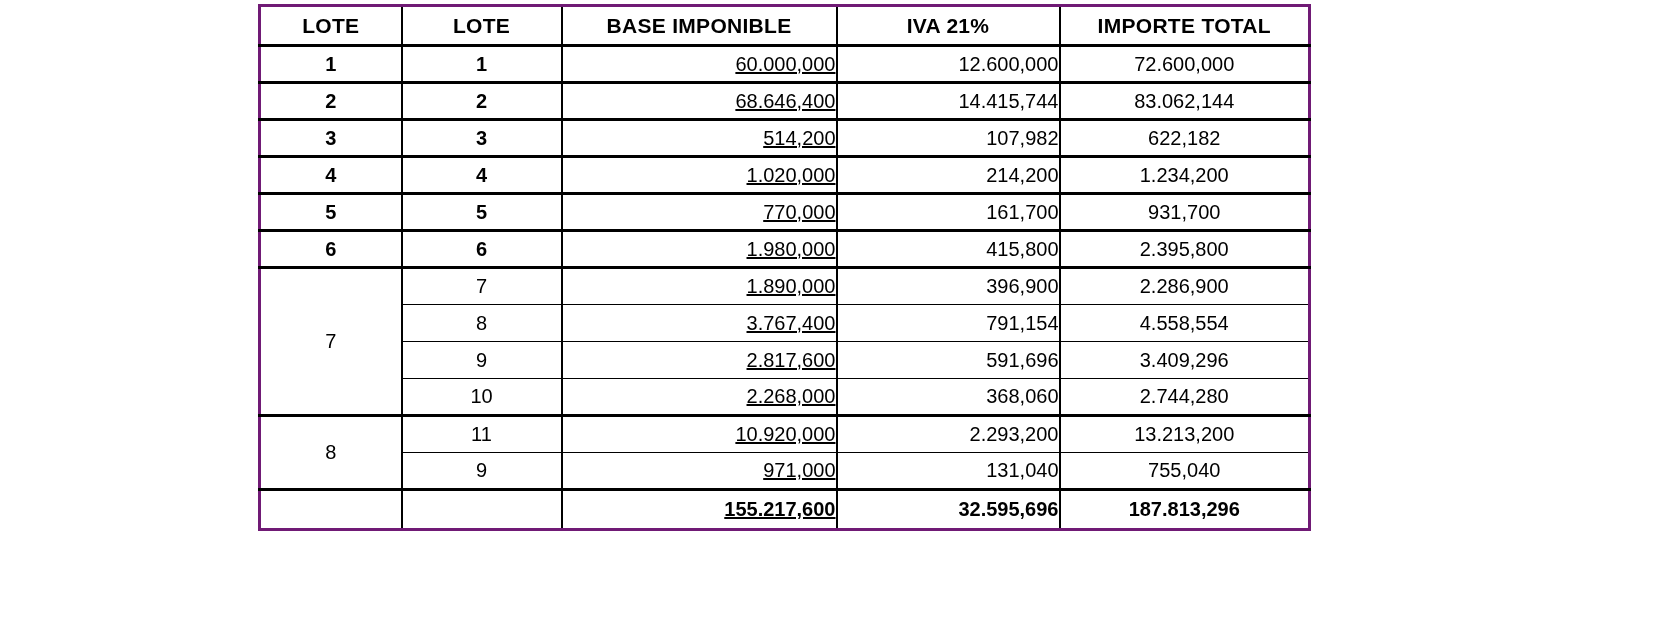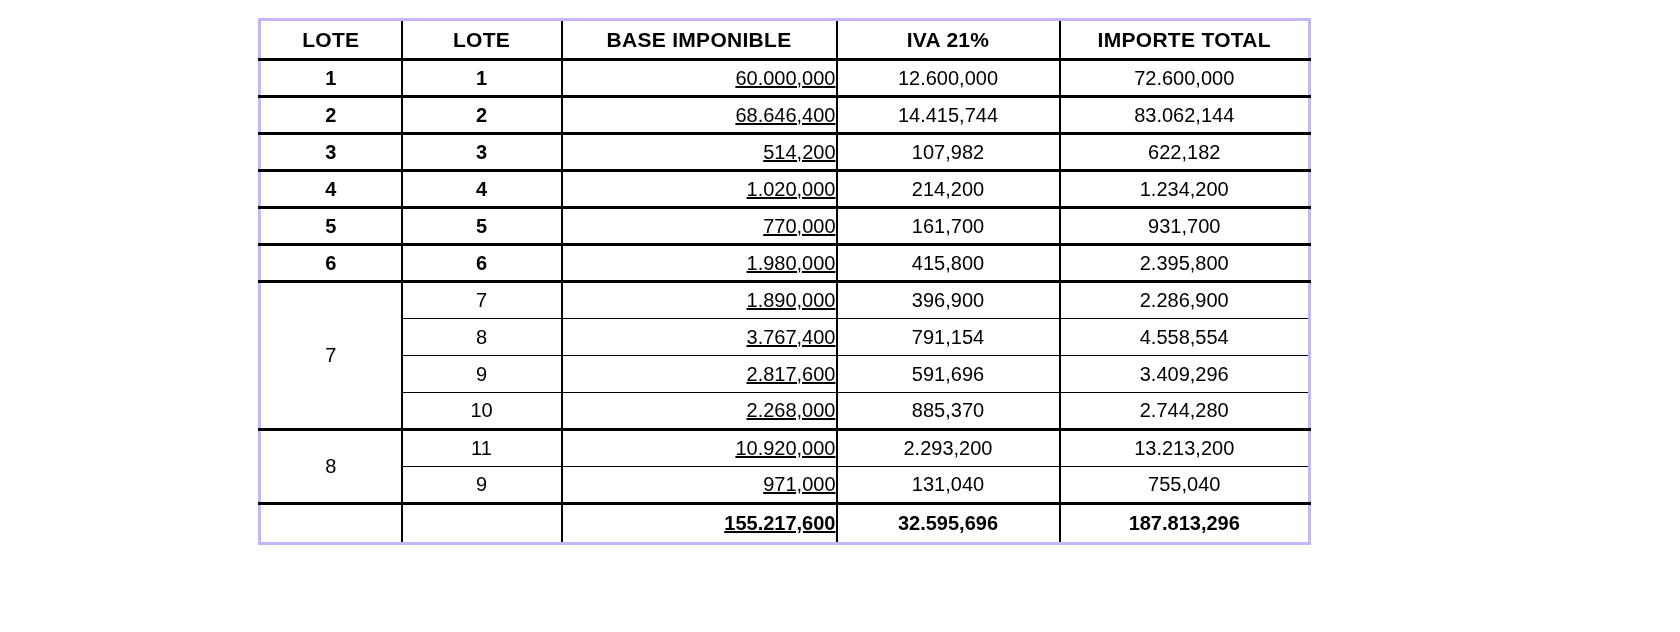--- a/index.html
+++ b/index.html
@@ -9,24 +9,24 @@
     height: 632px;
     background: #ffffff;
     font-family: "Liberation Sans", sans-serif;
     color: #000000;
     position: relative;
     overflow: hidden;
   }
   .data-table {
     position: absolute;
     left: 258px;
-    top: 18px;
+    top: 4px;
     border-collapse: collapse;
     table-layout: fixed;
-    border: 3px solid #c4b5fd;
+    border: 3px solid #701a75;
   }
   .data-table th,
   .data-table td {
     border-left: 2px solid #000;
     border-right: 2px solid #000;
     font-size: 20px;
     height: 37px;
     padding: 0;
     white-space: nowrap;
     overflow: hidden;
@@ -39,21 +39,21 @@
     border-bottom: 3px solid #000;
     font-size: 21px;
     letter-spacing: 0.3px;
   }
   tr.group-start td { border-top: 3px solid #000; }
   tr.inner-row td { border-top: 1px solid #000; }
   .cell-lote, .cell-orden { text-align: center; }
   .bold { font-weight: bold; }
   .cell-num { text-align: right; }
   .cell-base  { padding-right: 80px; text-decoration: underline; }
-  .cell-iva   { padding-right: 58px; text-align: center; }
+  .cell-iva   { padding-right: 58px; }
   .cell-total { padding-right: 61px; text-align: center; }
   .totals-row td {
     border-top: 3px solid #000;
     height: 40px;
   }
 </style>
 </head>
 <body>
 
 <div class="page">
@@ -132,21 +132,21 @@
         </tr>
         <tr class="inner-row">
           <td class="cell-orden">9</td>
           <td class="cell-num cell-base">2.817,600</td>
           <td class="cell-num cell-iva">591,696</td>
           <td class="cell-num cell-total">3.409,296</td>
         </tr>
         <tr class="inner-row">
           <td class="cell-orden">10</td>
           <td class="cell-num cell-base">2.268,000</td>
-          <td class="cell-num cell-iva">885,370</td>
+          <td class="cell-num cell-iva">368,060</td>
           <td class="cell-num cell-total">2.744,280</td>
         </tr>
         <tr class="group-start">
           <td class="cell-lote" rowspan="2">8</td>
           <td class="cell-orden">11</td>
           <td class="cell-num cell-base">10.920,000</td>
           <td class="cell-num cell-iva">2.293,200</td>
           <td class="cell-num cell-total">13.213,200</td>
         </tr>
         <tr class="inner-row">

